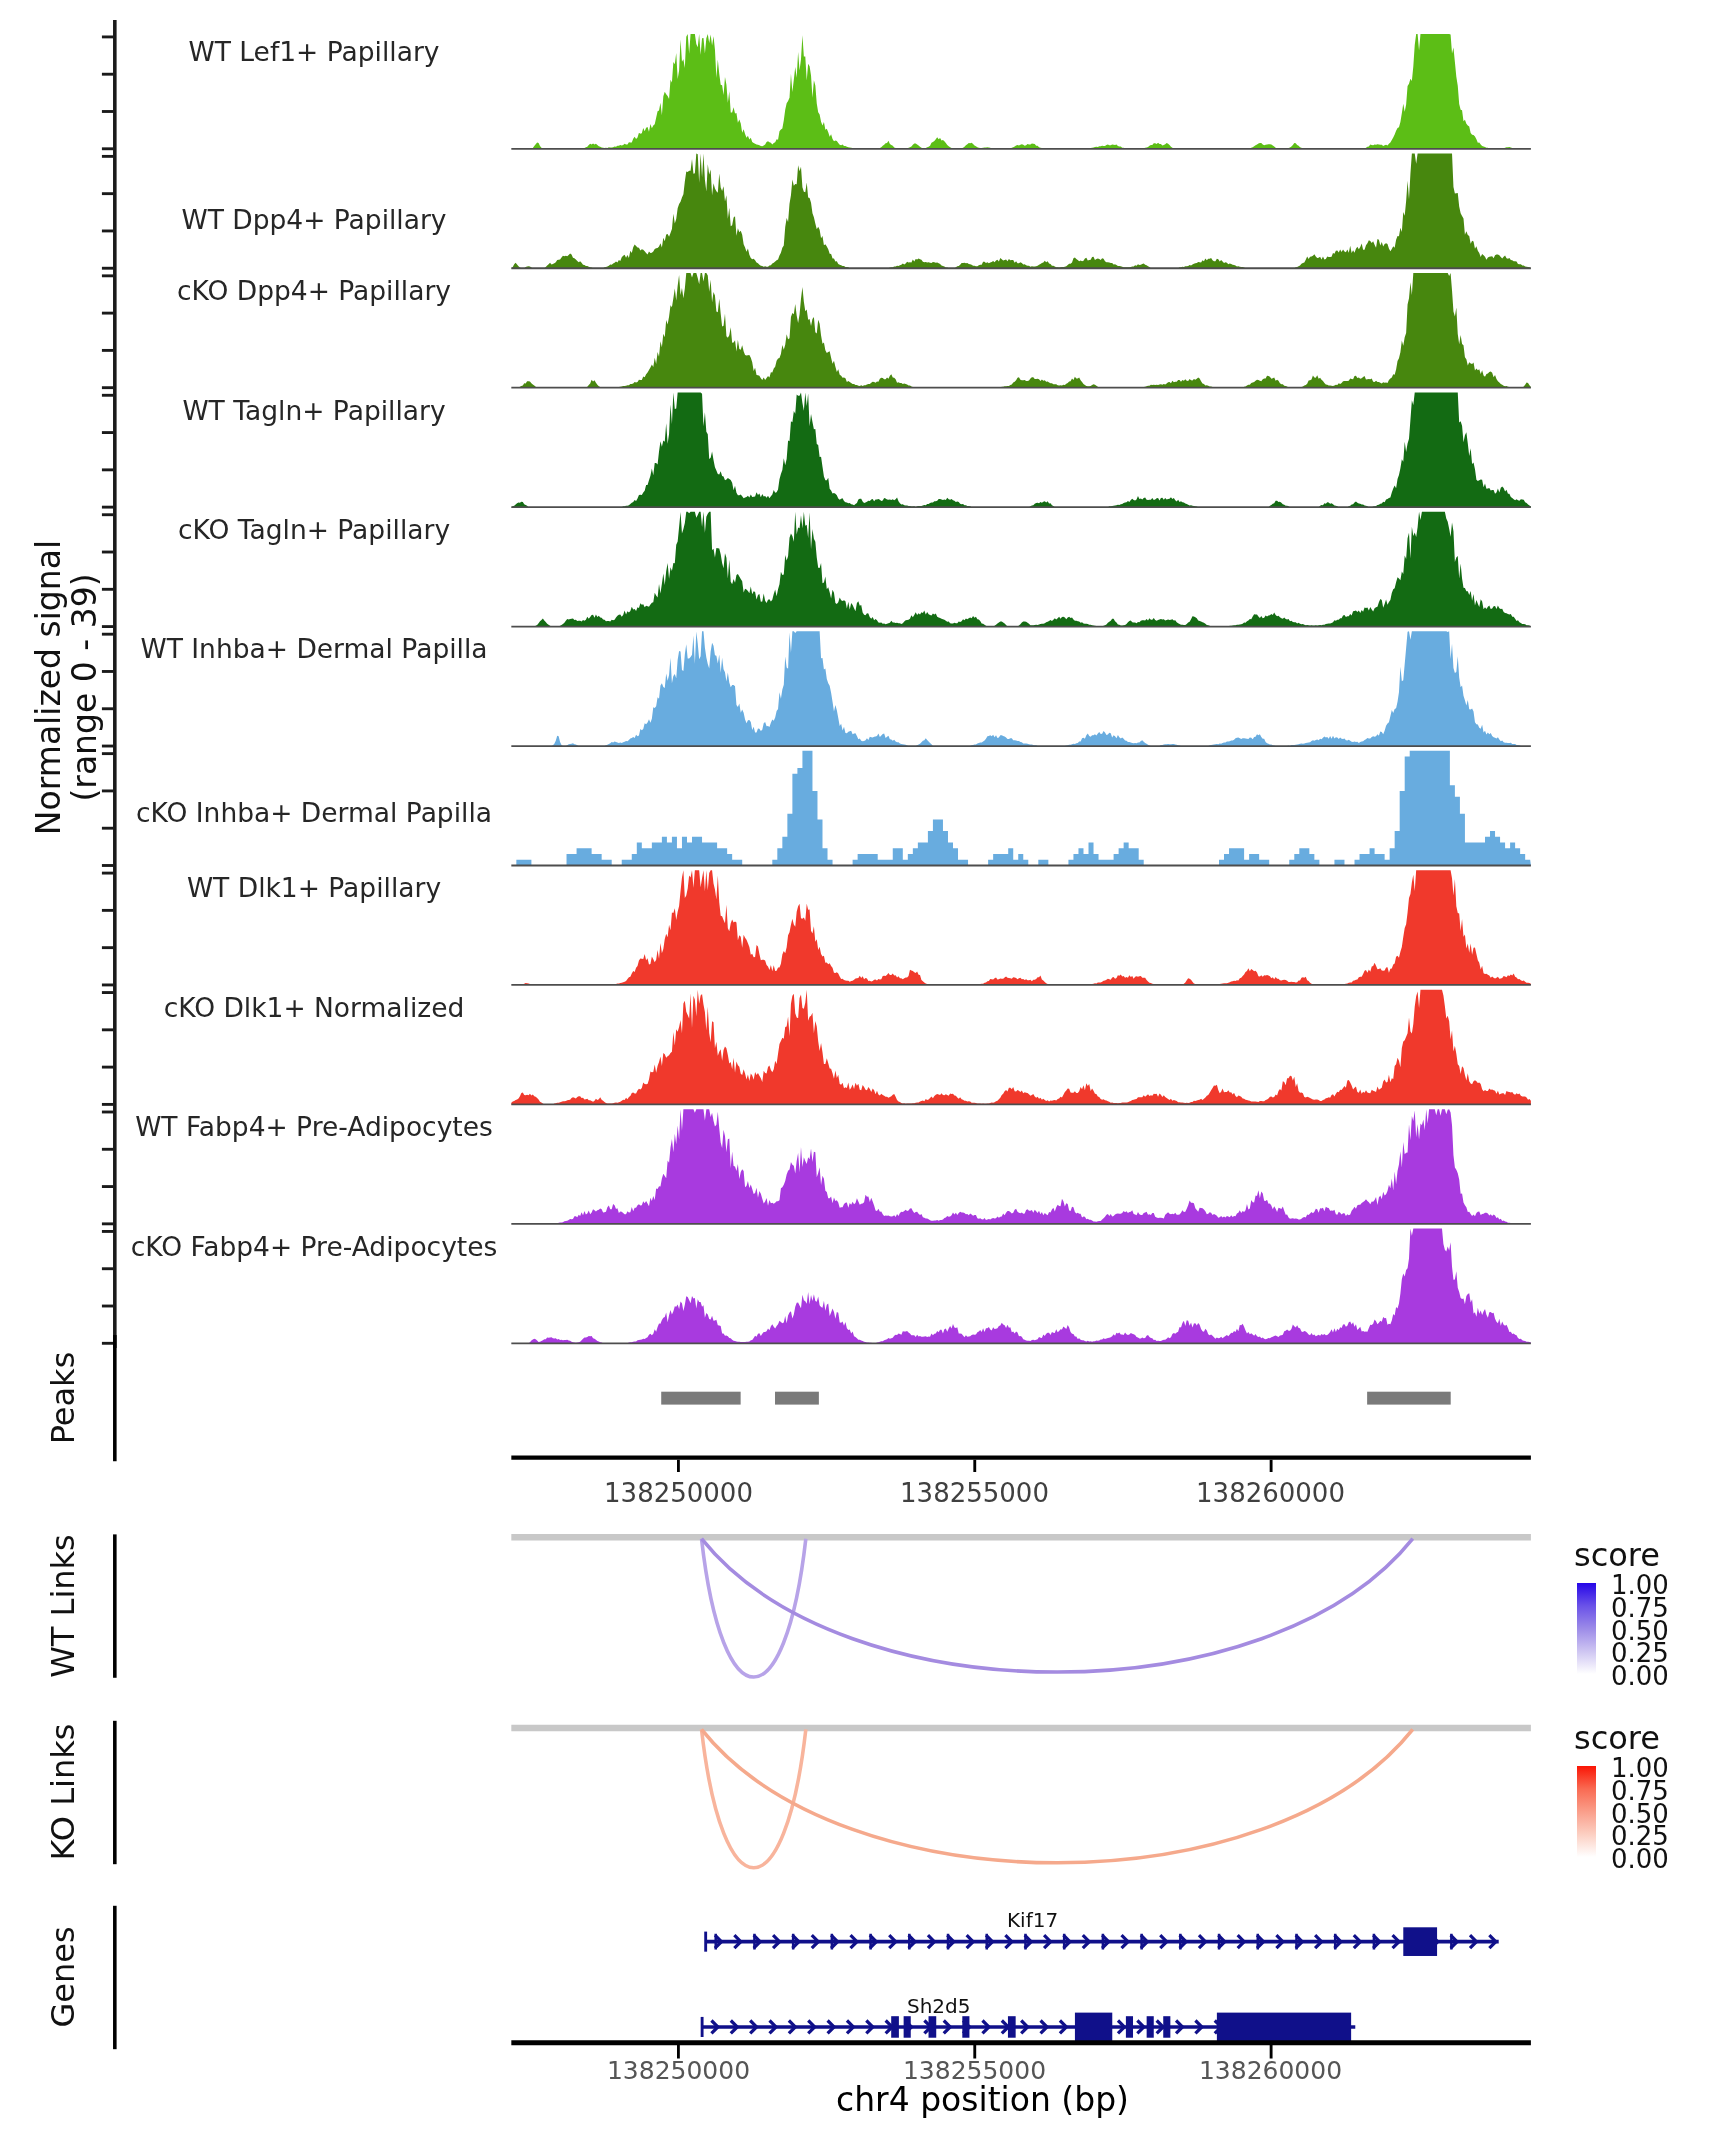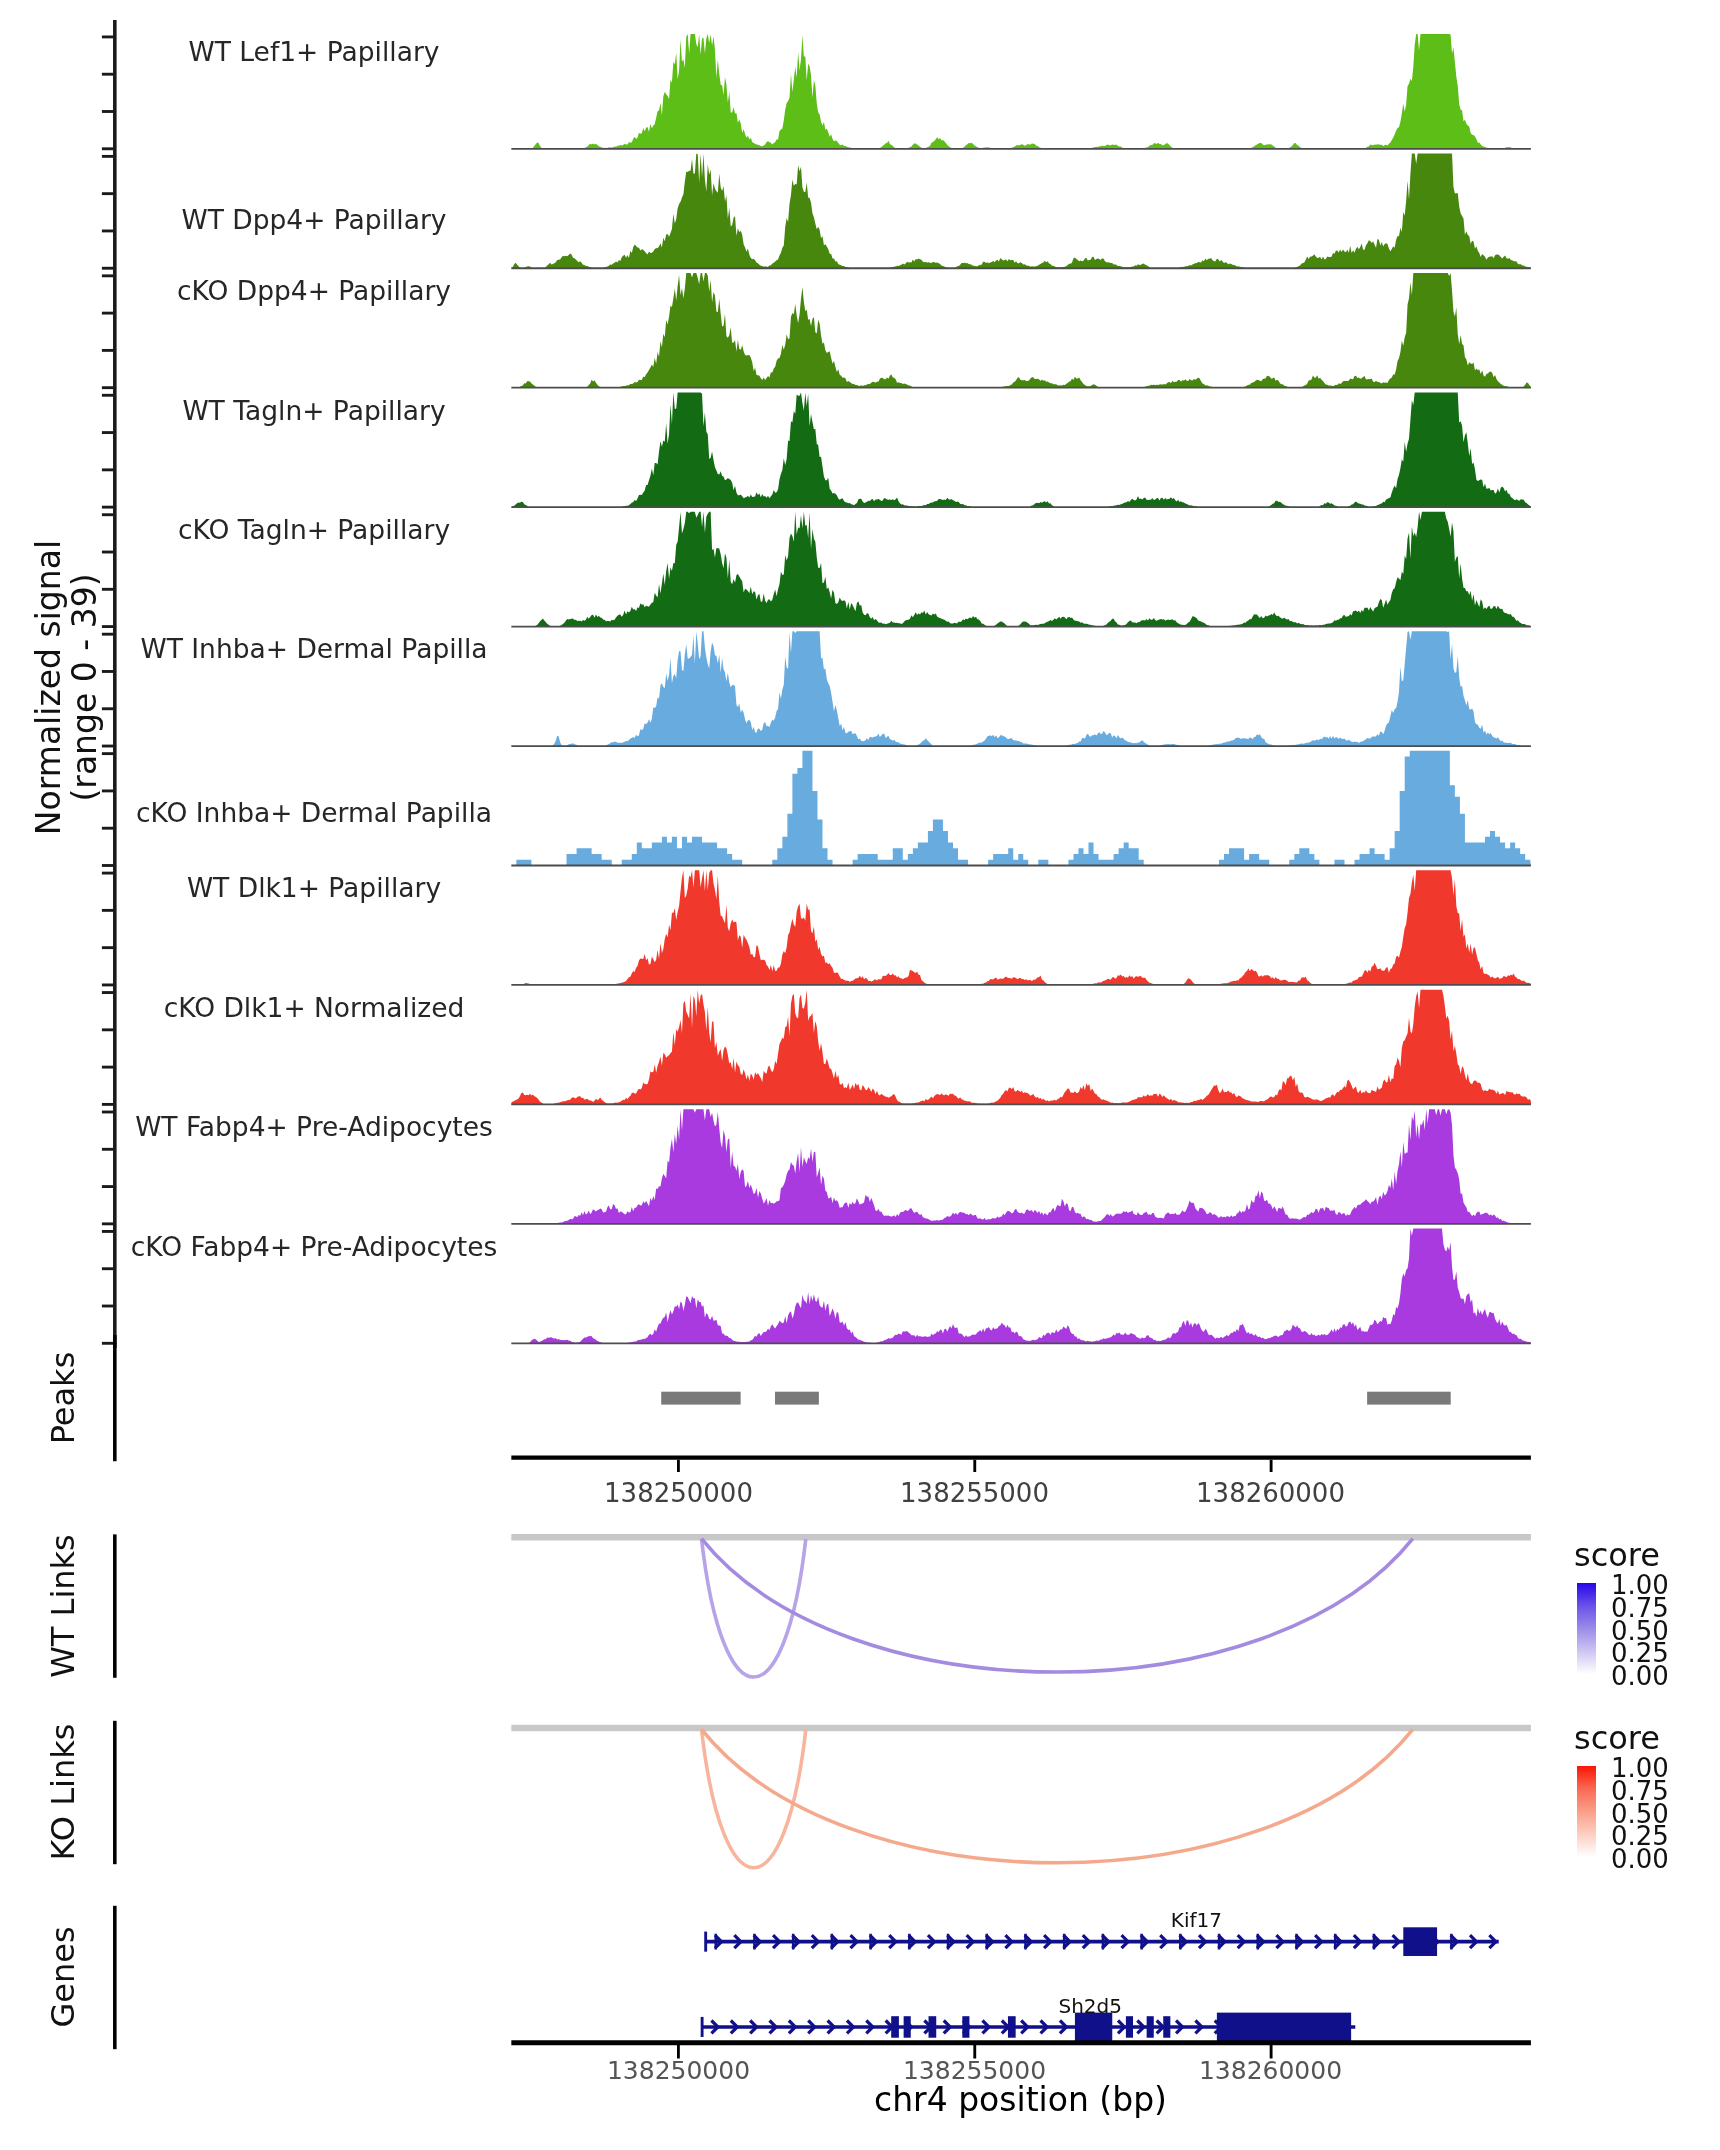--- a/index.html
+++ b/index.html
@@ -6,27 +6,27 @@
   #stage{position:relative;width:1721px;height:2151px;background:#fff;overflow:hidden;
          font-family:"DejaVu Sans","Liberation Sans",sans-serif;}
   #gfx{position:absolute;left:0;top:0;}
   .abslabel{position:absolute;color:#1a1a1a;white-space:nowrap;}
   .track-label{width:502px;left:63px;text-align:center;font-size:26.5px;color:#262626;}
   .rot{transform:rotate(-90deg);transform-origin:center center;text-align:center;}
   .ylab{width:717px;left:-310px;font-size:33px;color:#111;}
   .bracket-label{width:244px;left:-59px;font-size:32px;color:#111;height:36px;line-height:36px;}
   .xtick-upper{width:229px;text-align:center;font-size:26px;color:#404040;}
   .xtick-lower{width:229px;text-align:center;font-size:25px;color:#555555;}
-  .axis-title{width:645px;left:698px;top:2080px;text-align:center;font-size:33px;color:#000;}
+  .axis-title{width:645px;left:660px;top:2080px;text-align:center;font-size:33px;color:#000;}
   .legend{position:absolute;width:158px;height:158px;}
   .legend-title{position:absolute;left:0;top:0;font-size:32px;color:#111;}
   .legend-bar{position:absolute;left:2.9px;top:47px;width:19.4px;height:91px;}
   .legend-val{position:absolute;left:37px;width:86px;font-size:26px;color:#111;height:24.4px;line-height:24.4px;}
   .bar-dash{position:absolute;width:5px;height:2.2px;background:#ffffff;}
-  .gene-label{text-align:right;width:215px;font-size:20px;color:#111;}
+  .gene-label{text-align:left;width:215px;font-size:20px;color:#111;}
 </style>
 </head>
 <body>
 
 <div id="stage">
   <svg id="gfx" width="1721" height="2151" viewBox="0 0 2400 3000">
       <g>
         <line x1="160" y1="28" x2="160" y2="1880" stroke="#1a1a1a" stroke-width="5"></line>
         <line x1="142" y1="207.5" x2="158" y2="207.5" stroke="#1a1a1a" stroke-width="4"></line>
         <line x1="142" y1="155.5" x2="158" y2="155.5" stroke="#1a1a1a" stroke-width="4"></line>

